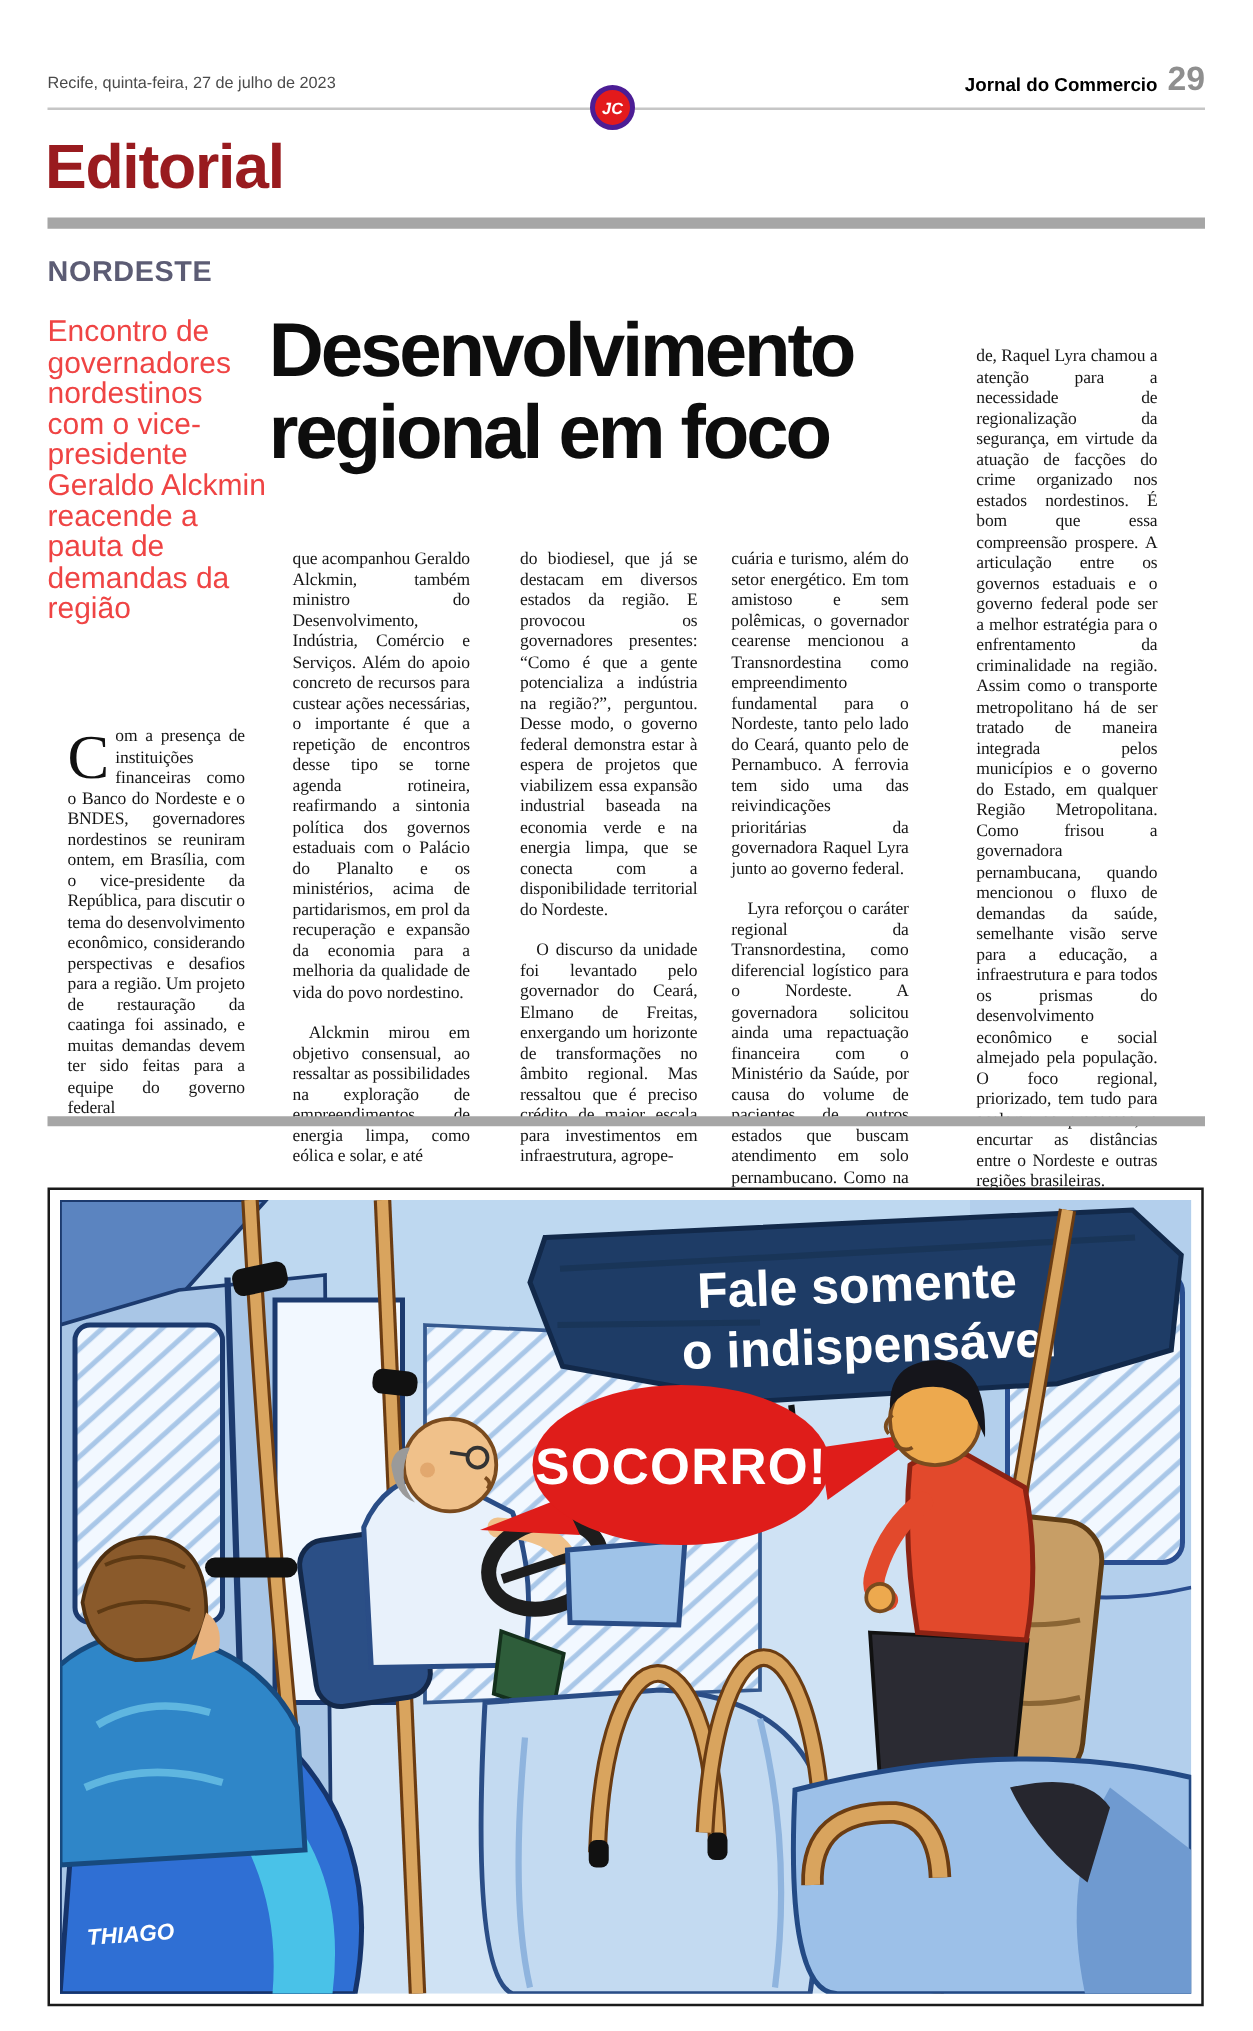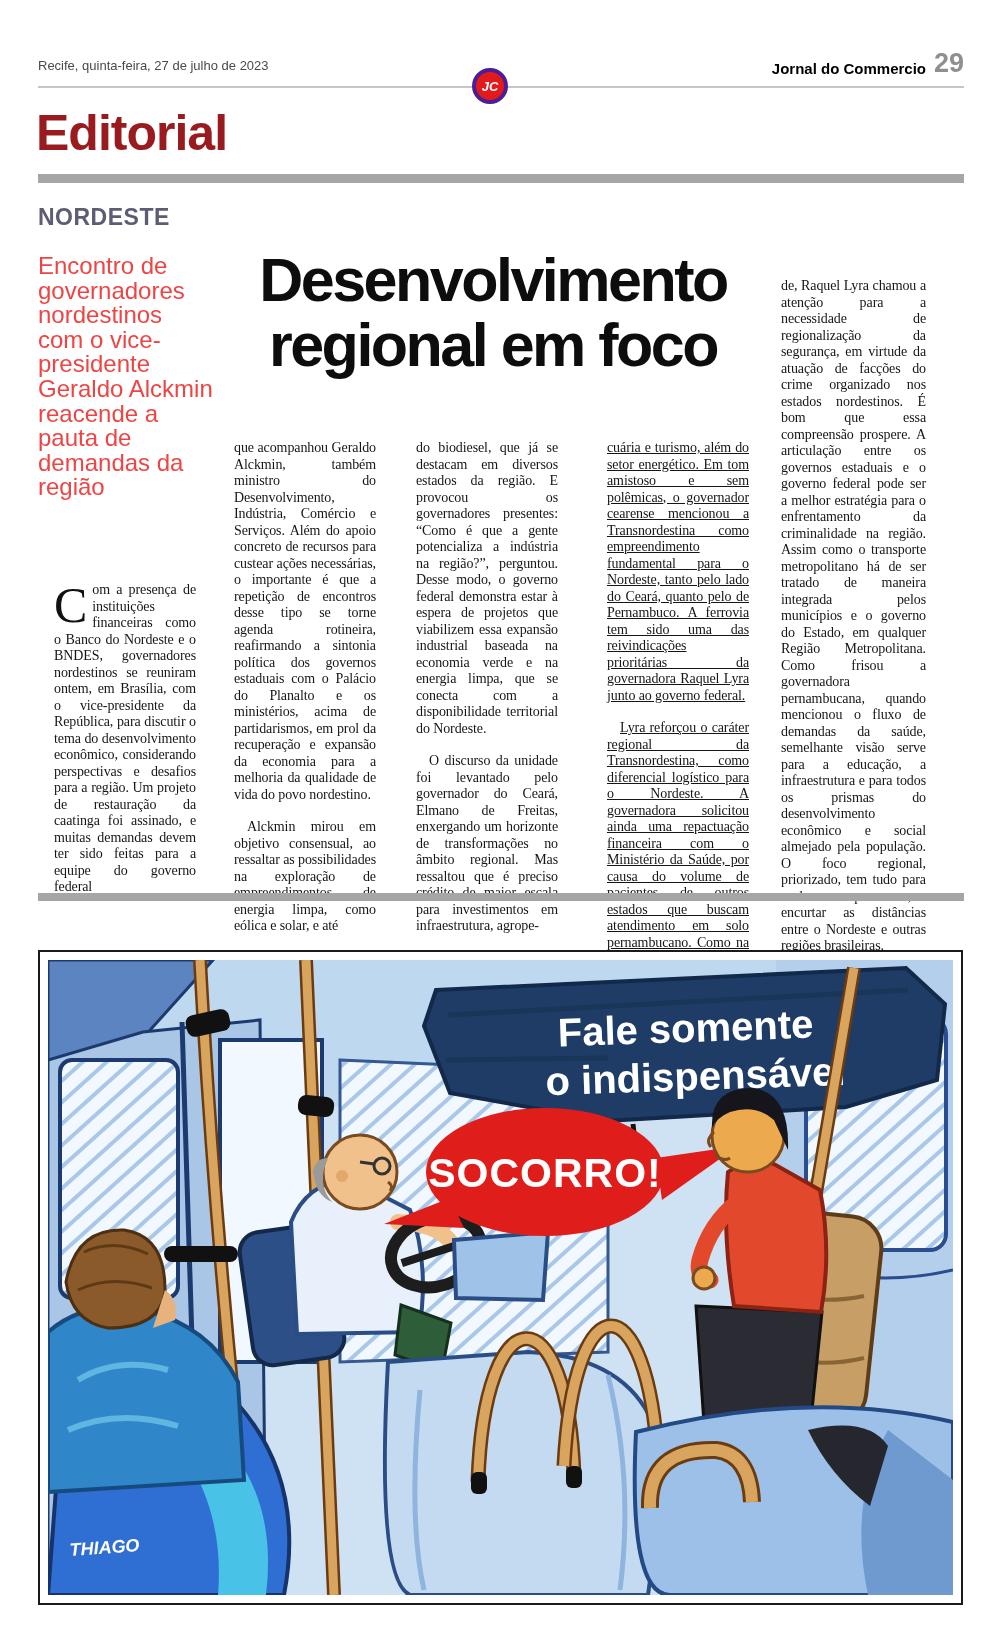--- a/index.html
+++ b/index.html
@@ -22,29 +22,29 @@
   .bar{position:absolute;left:38px;width:926px;height:9px;background:#a6a6a6;}
   .bar1{top:174px;}
   .bar2{top:893px;height:8px;}
   .nordeste{position:absolute;left:38px;top:204px;font-size:23px;font-weight:bold;
             color:#5c5c74;letter-spacing:0.5px;}
 
   
   .standfirst{position:absolute;left:38px;top:254px;width:176px;font-size:24px;
               line-height:24.6px;color:#ef4444;}
   .headline{position:absolute;left:215px;top:248px;width:556px;font-size:61px;font-weight:900;
-            color:#0d0d0d;line-height:1.06;letter-spacing:-2.5px;text-align:center;}
+            color:#0d0d0d;line-height:1.06;letter-spacing:-2.5px;}
   .col{position:absolute;width:174px;font-family:"Liberation Serif",serif;font-size:14px;
        line-height:16.5px;color:#151515;text-align:justify;letter-spacing:-0.1px;}
   .col p{margin:16px;}
   .col p + p{text-indent:13px;}
   .c1{left:38px;top:566px;}
   .c2{left:218px;top:424px;}
   .c3{left:400px;top:424px;}
-  .c4{left:591px;top:424px;text-decoration:underline;}
+  .c4{left:569px;top:424px;}
   .c5{left:765px;top:262px;width:177px;}
   .dropcap{float:left;font-size:50px;line-height:42px;padding:2px 5px 0 0;color:#111;}
 
   
   .charge-title{position:absolute;left:38px;top:903px;font-size:27px;font-weight:bold;color:#b71f1f;}
   .cartoon-frame{position:absolute;left:38px;top:950px;width:925px;height:655px;
                  border:2px solid #1a1a1a;background:#ffffff;box-sizing:border-box;padding:8px;}
   .cartoon-frame svg{display:block;width:100%;height:100%;}
 </style>
 </head>

